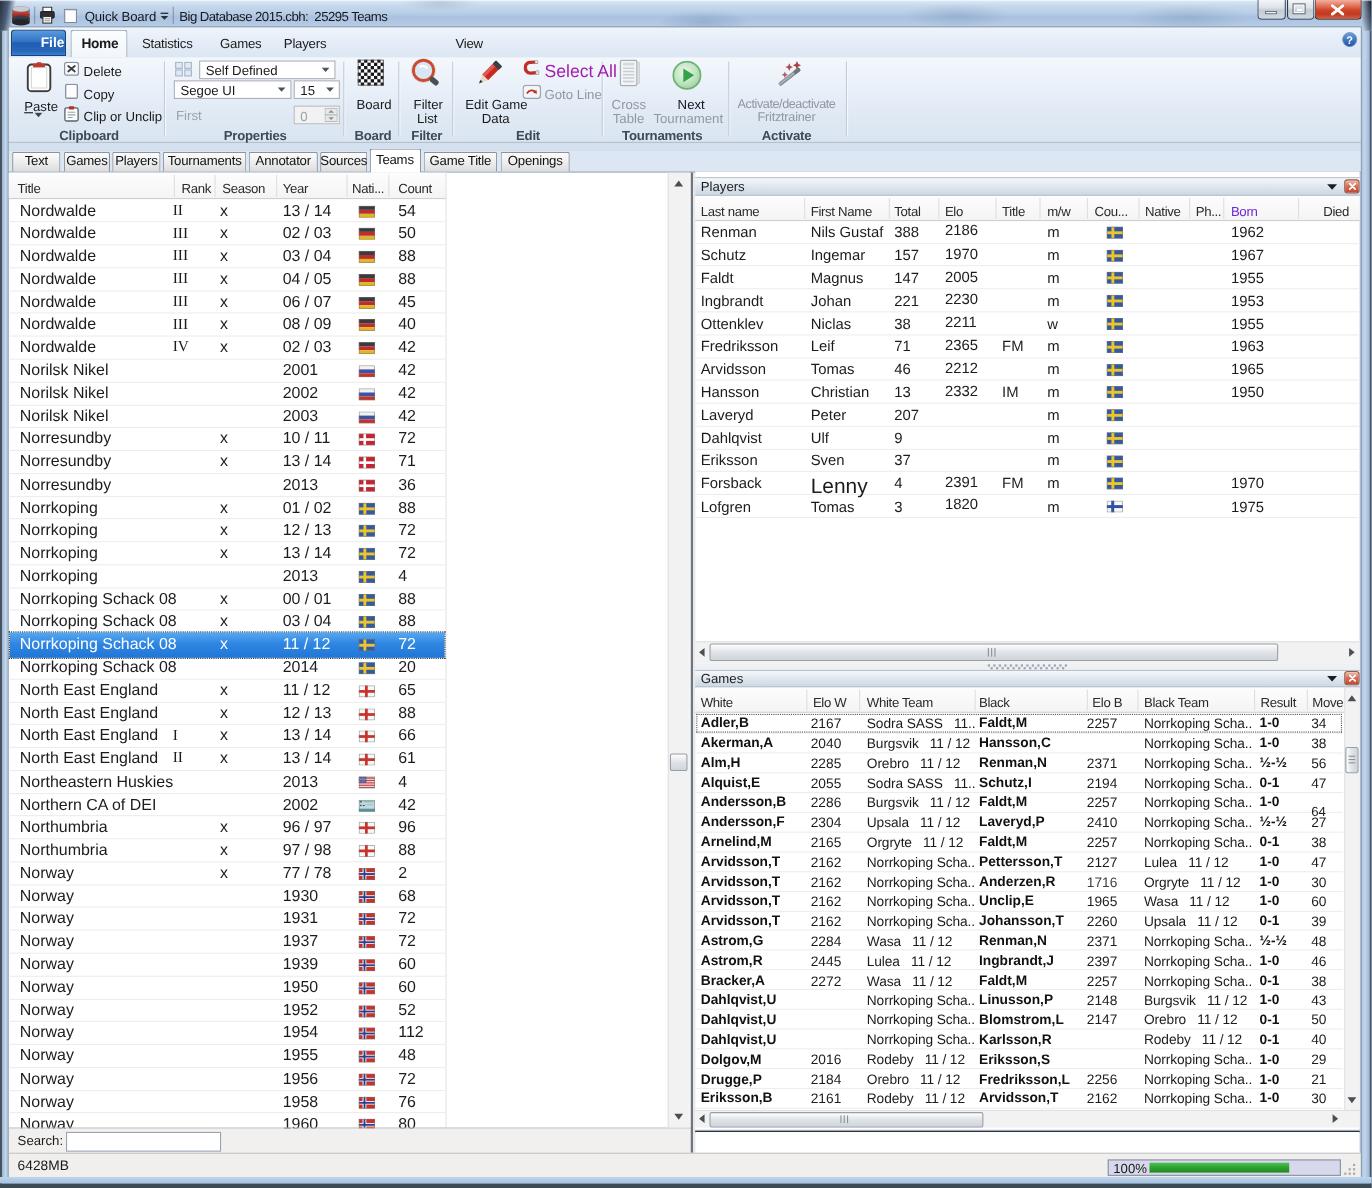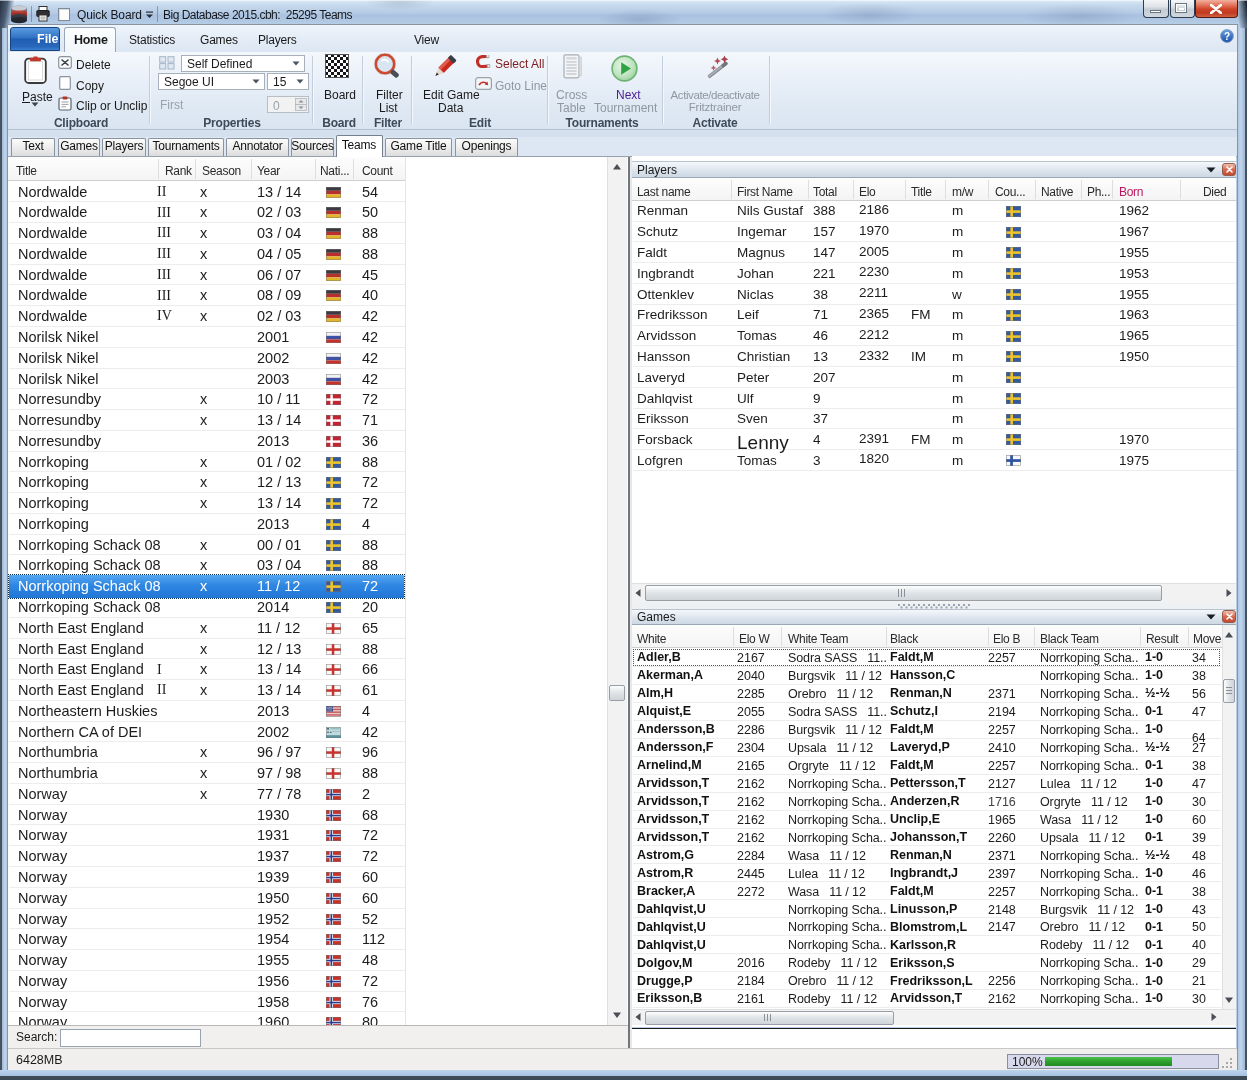--- a/index.html
+++ b/index.html
@@ -211,21 +211,21 @@
   </svg>
 <div class="t" style="left:423px;top:88px;font-size:12px;color:#1a1a1a;">Edit Game</div>
 <div class="t" style="left:438px;top:101px;font-size:12px;color:#1a1a1a;">Data</div>
 <svg class="ab" style="left:476px;top:55px" width="15" height="13" viewBox="0 0 15 13">
 <g transform="rotate(-95 7.5 6.5)">
       <path d="M2.5 12 L2.5 5.5 a5 5 0 0 1 10 0 L12.5 12" fill="none" stroke="#c03028" stroke-width="3.2"></path>
       <rect x="0.9" y="9.8" width="3.2" height="2.6" fill="#e8e8ee" stroke="#888" stroke-width="0.5"></rect>
       <rect x="10.9" y="9.8" width="3.2" height="2.6" fill="#e8e8ee" stroke="#888" stroke-width="0.5"></rect>
     </g>
   </svg>
-<div class="t" style="left:495px;top:57px;font-size:12px;color:#7f1d1d;">Select All</div>
+<div class="t" style="left:495px;top:57px;font-size:16px;color:#a21caf;">Select All</div>
 <svg class="ab" style="left:475px;top:77px" width="17" height="13" viewBox="0 0 17 13">
 <rect x="0.6" y="0.6" width="15.8" height="11.8" rx="2.5" fill="#f2f4f6" stroke="#9aa4ae" stroke-width="1.2"></rect>
 <path d="M4 8 C6 4.5 10 4.5 12 7" fill="none" stroke="#c03028" stroke-width="1.6"></path>
 <path d="M12.5 4.5 L13.2 8.3 L9.6 7.4 Z" fill="#c03028"></path>
   </svg>
 <div class="t" style="left:495px;top:79px;font-size:12px;color:#8f98a2;">Goto Line</div>
 <svg class="ab" style="left:563px;top:54px" width="19" height="25" viewBox="0 0 19 25" opacity="0.85">
 <rect x="1" y="0.8" width="15" height="23" rx="1.5" fill="#f4f5f6" stroke="#9aa2aa" stroke-width="1.2"></rect>
 <rect x="3.4" y="3" width="10.2" height="2.6" fill="#d2d6da"></rect>
 <path d="M3.4 8 H13.6 M3.4 11 H13.6 M3.4 14 H13.6 M3.4 17 H13.6 M3.4 20 H13.6" stroke="#c2c8ce" stroke-width="1.4"></path>
@@ -237,21 +237,21 @@
 <defs>
       <radialGradient id="pg" cx="0.42" cy="0.38" r="0.85">
         <stop offset="0" stop-color="#e8f6e8"></stop>
         <stop offset="0.5" stop-color="#bfe3bf"></stop>
         <stop offset="1" stop-color="#7cc083"></stop>
       </radialGradient>
     </defs>
 <circle cx="13.5" cy="13.5" r="12.4" fill="url(#pg)" stroke="#6cb274" stroke-width="1.6"></circle>
 <path d="M10.2 7.2 L20 13.5 L10.2 19.8 Z" fill="#33a347"></path>
   </svg>
-<div class="t" style="left:616px;top:88px;font-size:12px;color:#4c1d95;">Next</div>
+<div class="t" style="left:616px;top:88px;font-size:12px;color:#0f172a;">Next</div>
 <div class="t" style="left:594px;top:101px;font-size:12px;color:#8f98a2;">Tournament</div>
 <svg class="ab" style="left:701px;top:53px" width="30" height="32" viewBox="0 0 30 32">
 <defs>
       <linearGradient id="wg" x1="0" y1="0" x2="1" y2="0">
         <stop offset="0" stop-color="#888c94"></stop>
         <stop offset="0.5" stop-color="#b0b4bc"></stop>
         <stop offset="1" stop-color="#6e727a"></stop>
       </linearGradient>
     </defs>
 <g transform="rotate(52 15 18)">
@@ -827,21 +827,21 @@
 <div class="ab" style="left:1180px;top:180px;width:1px;height:19px;background:#dedede;"></div>
 <div class="t" style="left:637px;top:184.5px;font-size:12px;letter-spacing:-0.3px;color:#2a2a2a;">Last name</div>
 <div class="t" style="left:737px;top:184.5px;font-size:12px;letter-spacing:-0.3px;color:#2a2a2a;">First Name</div>
 <div class="t" style="left:813px;top:184.5px;font-size:12px;letter-spacing:-0.3px;color:#2a2a2a;">Total</div>
 <div class="t" style="left:859px;top:184.5px;font-size:12px;letter-spacing:-0.3px;color:#2a2a2a;">Elo</div>
 <div class="t" style="left:911px;top:184.5px;font-size:12px;letter-spacing:-0.3px;color:#2a2a2a;">Title</div>
 <div class="t" style="left:952px;top:184.5px;font-size:12px;letter-spacing:-0.3px;color:#2a2a2a;">m/w</div>
 <div class="t" style="left:995px;top:184.5px;font-size:12px;letter-spacing:-0.3px;color:#2a2a2a;">Cou...</div>
 <div class="t" style="left:1041px;top:184.5px;font-size:12px;letter-spacing:-0.3px;color:#2a2a2a;">Native</div>
 <div class="t" style="left:1087px;top:184.5px;font-size:12px;letter-spacing:-0.3px;color:#2a2a2a;">Ph...</div>
-<div class="t" style="left:1119px;top:184.5px;font-size:12px;letter-spacing:-0.3px;color:#be185d;">Born</div>
+<div class="t" style="left:1119px;top:184.5px;font-size:12px;letter-spacing:-0.3px;color:#6d28d9;">Born</div>
 <div class="t" style="left:1203px;top:184.5px;font-size:12px;letter-spacing:-0.3px;color:#2a2a2a;">Died</div>
 <div class="ab" style="left:633px;top:220.59px;width:603px;height:1px;background:#ededed;"></div>
 <div class="t" style="left:637px;top:203.40px;font-size:13.5px;color:#1c1c1c;">Renman</div>
 <div class="t" style="left:737px;top:203.40px;font-size:13.5px;color:#1c1c1c;">Nils Gustaf</div>
 <div class="t" style="left:813px;top:203.40px;font-size:13.5px;color:#1c1c1c;">388</div>
 <div class="t" style="left:859px;top:202.00px;font-size:13.5px;color:#1c1c1c;">2186</div>
 <div class="t" style="left:952px;top:203.40px;font-size:13.5px;color:#1c1c1c;">m</div>
 <svg style="position:absolute;left:1006px;top:205.8px;" width="15" height="11" viewBox="0 0 15 11">
     <rect width="15" height="11" fill="#33599f"></rect>
     <rect x="4.4" width="2.6" height="11" fill="#eec42c"></rect>

